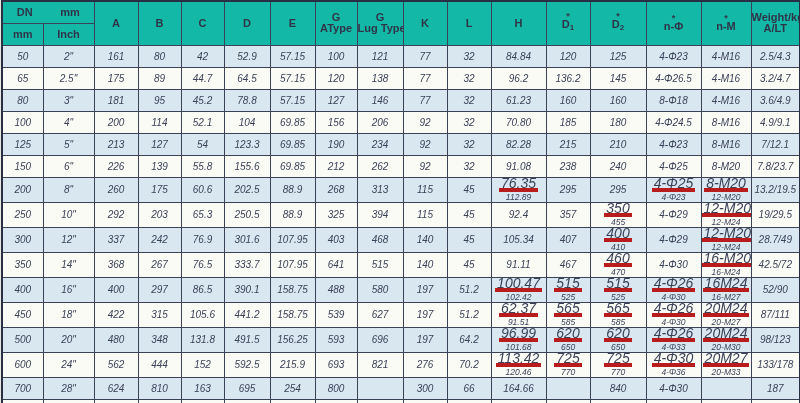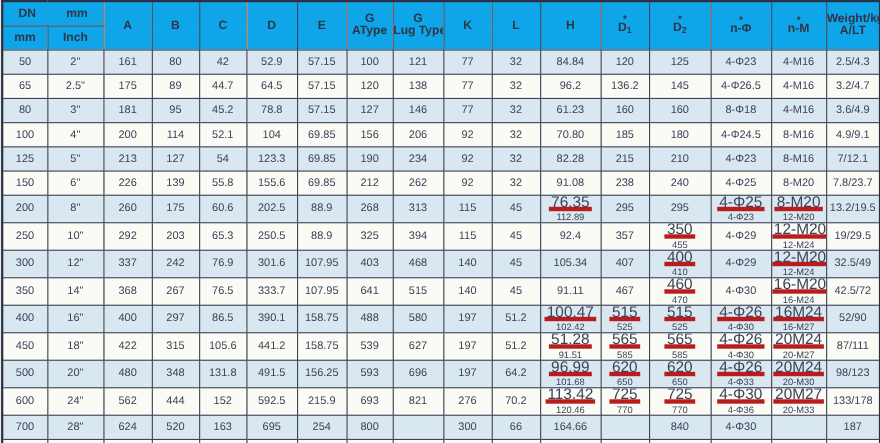--- a/index.html
+++ b/index.html
@@ -22,24 +22,24 @@
     vertical-align:middle;
     padding:0;
     overflow:hidden;
     white-space:nowrap;
   }
   thead th{
     font-weight:bold;
     font-size:11px;
     line-height:11px;
     color:#2f3548;
-    background:#0ea5e9;
+    background:#14b8a6;
   }
   thead tr{height:22px;}
-  tbody tr{height:22px;}
+  tbody tr{height:22px;font-style:italic;}
   td{
     font-size:10px;
     color:#3b4258;
   }
   tr.shade td{background:#d9e7f1;}
   tr.plain td{background:#fbfbf6;}
   .dn-cell{display:flex; justify-content:space-around; align-items:center;}
   .star{display:block; font-size:9px; line-height:6px; font-weight:bold;}
   sub{font-size:8px; vertical-align:-2px;}
   .hline{display:block;}
@@ -314,21 +314,21 @@
         <td>407</td>
         <td class="stacked">
           <span class="stack-top">400</span>
           <span class="stack-bottom">410</span>
         </td>
         <td>4-Φ29</td>
         <td class="stacked">
           <span class="stack-top">12-M20</span>
           <span class="stack-bottom">12-M24</span>
         </td>
-        <td>32.5/49</td>
+        <td>28.7/49</td>
       </tr>
       <tr class="plain">
         <td>350</td>
         <td>14"</td>
         <td>368</td>
         <td>267</td>
         <td>76.5</td>
         <td>333.7</td>
         <td>107.95</td>
         <td>641</td>
@@ -388,21 +388,21 @@
         <td>422</td>
         <td>315</td>
         <td>105.6</td>
         <td>441.2</td>
         <td>158.75</td>
         <td>539</td>
         <td>627</td>
         <td>197</td>
         <td>51.2</td>
         <td class="stacked">
-          <span class="stack-top">51.28</span>
+          <span class="stack-top">62.37</span>
           <span class="stack-bottom">91.51</span>
         </td>
         <td class="stacked">
           <span class="stack-top">565</span>
           <span class="stack-bottom">585</span>
         </td>
         <td class="stacked">
           <span class="stack-top">565</span>
           <span class="stack-bottom">585</span>
         </td>
@@ -481,21 +481,21 @@
         <td class="stacked">
           <span class="stack-top">20M27</span>
           <span class="stack-bottom">20-M33</span>
         </td>
         <td>133/178</td>
       </tr>
       <tr class="shade">
         <td>700</td>
         <td>28"</td>
         <td>624</td>
-        <td>520</td>
+        <td>810</td>
         <td>163</td>
         <td>695</td>
         <td>254</td>
         <td>800</td>
         <td></td>
         <td>300</td>
         <td>66</td>
         <td>164.66</td>
         <td></td>
         <td>840</td>

